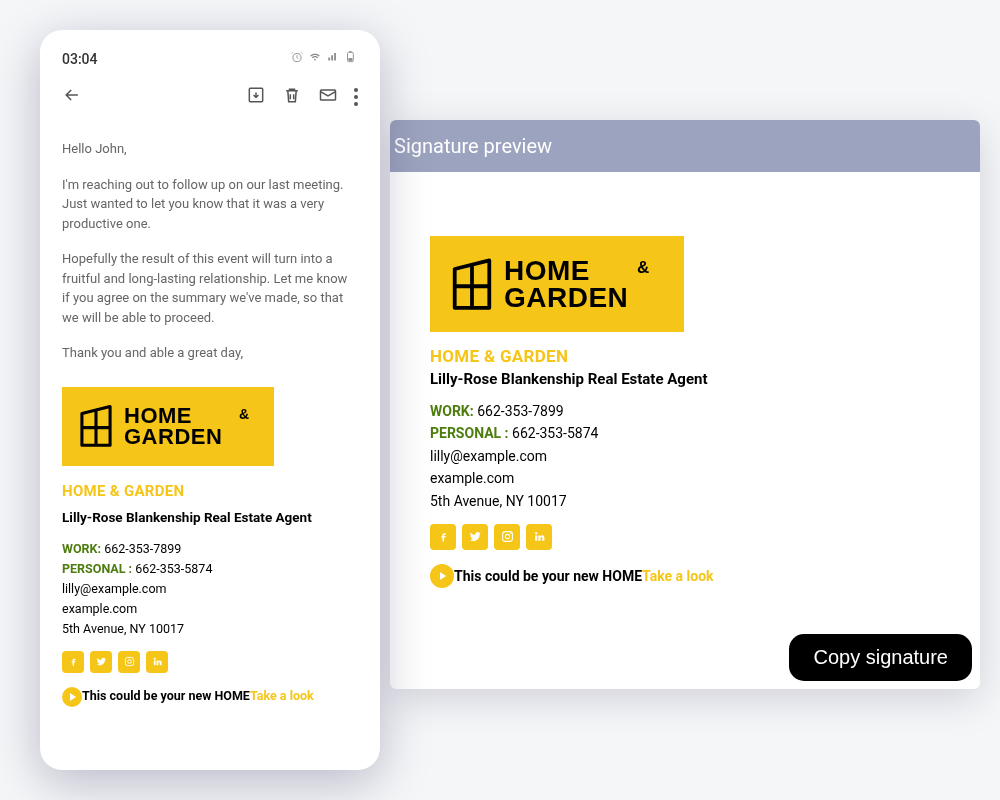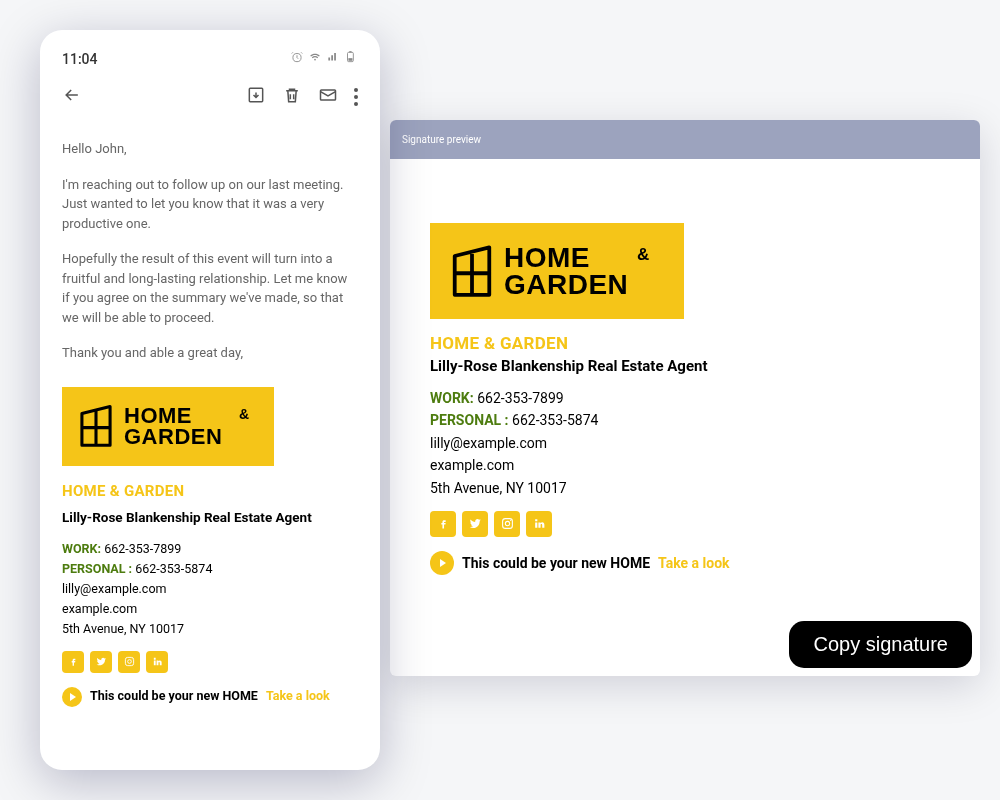--- a/index.html
+++ b/index.html
@@ -11,22 +11,22 @@
       top: 120px;
       left: 390px;
       width: 590px;
       background: #fff;
       border-radius: 6px;
       box-shadow: 0 10px 40px rgba(0,0,50,0.15);
     }
     .panel-header {
       background: #9ca3be;
       color: #fff;
-      padding: 14px 12px;
-      font-size: 10px;
+      padding: 14px 4px;
+      font-size: 20px;
       border-radius: 6px 6px 0 0;
     }
     .panel-body {
       padding: 40px 40px 30px 40px;
       background: #fff;
     }
     
     
     .phone {
       position: absolute;
@@ -91,21 +91,21 @@
     .sig-row { font-size: 12.5px; color: #000; line-height: 1.6; }
     .sig-label { color: #4d7c0f; font-weight: 700; }
     .social-row { display: flex; gap: 6px; margin: 12px 0 14px 0; }
     .social-btn {
       width: 22px; height: 22px;
       background: #f5c518;
       border-radius: 4px;
       display: flex; align-items: center; justify-content: center;
     }
     .social-btn svg { width: 11px; height: 11px; fill: #fff; }
-    .cta-row { display: flex; align-items: center; gap: 8px; font-size: 12.5px; font-weight: 700; }
+    .cta-row { display: flex; align-items: center; font-size: 12.5px; font-weight: 700; }
     .cta-play {
       width: 20px; height: 20px; background: #f5c518; border-radius: 50%;
       display: flex; align-items: center; justify-content: center;
     }
     .cta-play::after { content: ''; border-left: 6px solid #fff; border-top: 4px solid transparent; border-bottom: 4px solid transparent; margin-left: 2px; }
     .cta-text { color: #000; }
     .cta-link { color: #f5c518; font-weight: 700; }
     
     
     .desktop-panel .logo-block { padding: 20px 34px 18px 20px; }
@@ -193,21 +193,21 @@
       </div>
     </div>
   </div>
   <div class="copy-btn-row">
     <button class="copy-btn">Copy signature</button>
   </div>
 </div>
 
 <div class="phone">
   <div class="status-bar">
-    <span>11:04</span>
+    <span>03:04</span>
     <div class="status-icons">
       <span><svg viewBox="0 0 24 24" fill="#888">
             <circle cx="12" cy="13" r="7" fill="none" stroke="#888" stroke-width="1.5"></circle>
             <path d="M12 9v4l2 2" stroke="#888" stroke-width="1.5" fill="none"></path>
             <path d="M5 4l-2 2M19 4l2 2" stroke="#888" stroke-width="1.5"></path>
           </svg></span>
       <span><svg viewBox="0 0 24 24" fill="#888">
             <path d="M12 18c.8 0 1.5-.7 1.5-1.5S12.8 15 12 15s-1.5.7-1.5 1.5S11.2 18 12 18zm-4-4c2.2-2.2 5.8-2.2 8 0l1.4-1.4c-3-3-7.8-3-10.8 0L8 14zm-2.8-2.8c3.7-3.7 9.9-3.7 13.6 0l1.4-1.4c-4.5-4.5-11.9-4.5-16.4 0l1.4 1.4z"></path>
           </svg></span>
       <span><svg viewBox="0 0 24 24" fill="#888">

